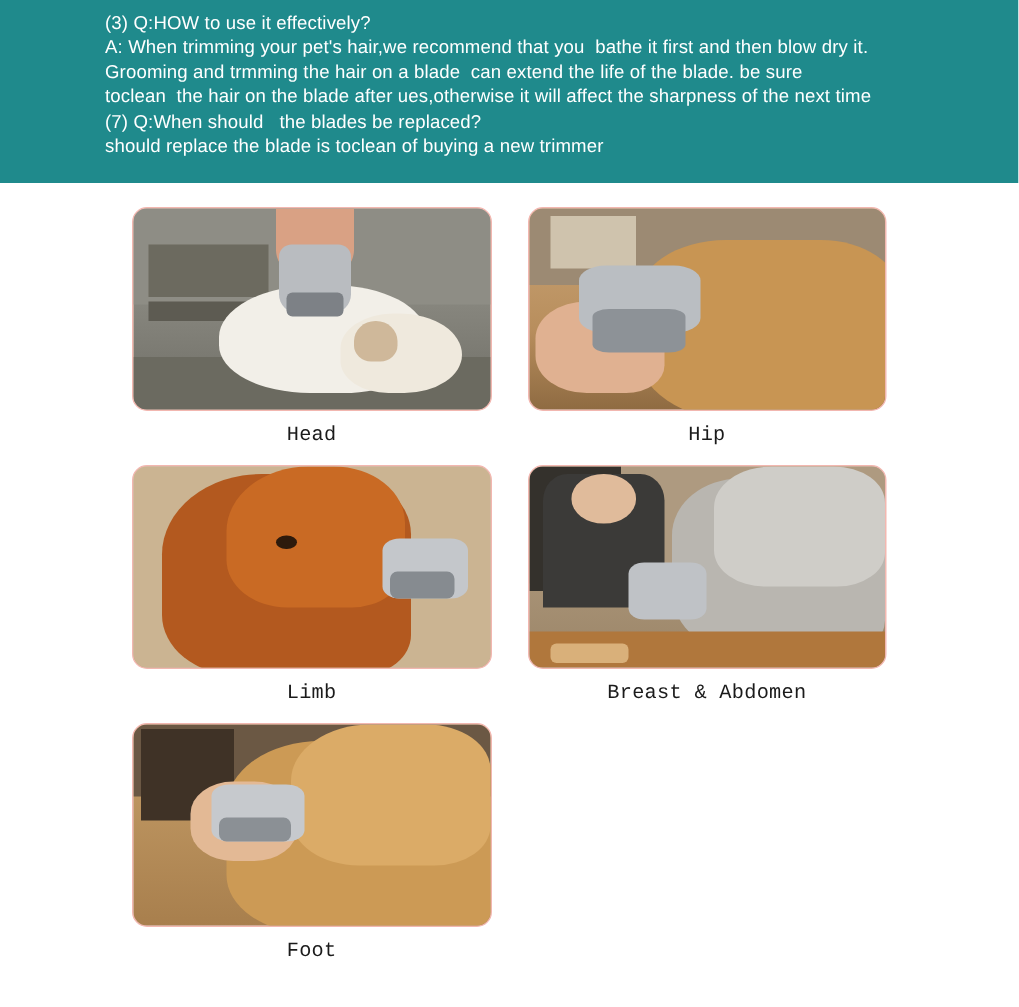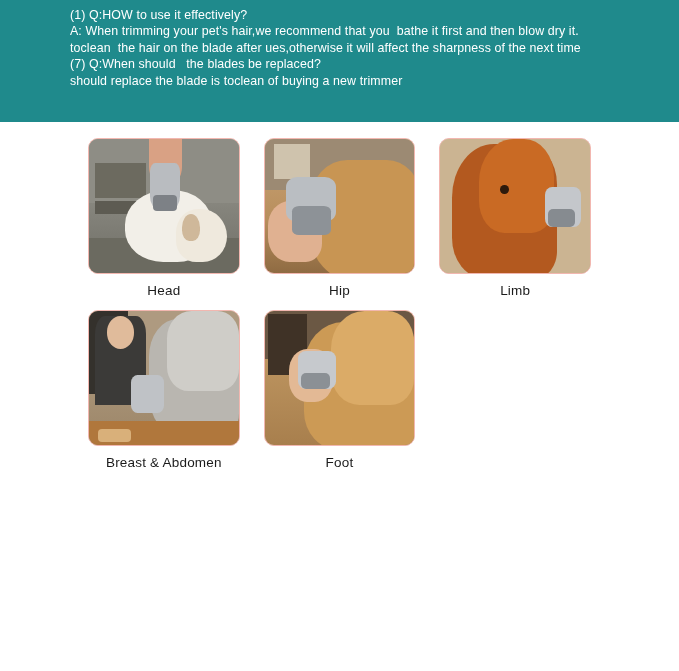--- a/index.html
+++ b/index.html
@@ -28,23 +28,24 @@
     line-height: 16.4px;
     white-space: pre;
     letter-spacing: 0.1px;
   }
 
   
   .grid {
     padding: 16px 88px 0 88px;
     box-sizing: border-box;
     display: grid;
-    grid-template-columns: 1fr 1fr 1fr;
+    grid-template-columns: 1fr 1fr;
     column-gap: 24px;
     row-gap: 0px;
+    font-family: Liberation Mono, monospace;
   }
   .cell {
     display: flex;
     flex-direction: column;
     align-items: center;
   }
   .photo {
     width: 100%;
     height: 136px;
     border-radius: 10px;
@@ -128,22 +129,23 @@
   .s6 .dog { left:26%; top:8%; width:78%; height:96%; background:#cc9a55; border-radius:34% 28% 20% 30%; }
   .s6 .dog2 { left:44%; top:0; width:56%; height:70%; background:#dbab67; border-radius:40% 32% 28% 34%; }
   .s6 .hand { left:16%; top:28%; width:30%; height:40%; background:#e3b995; border-radius:40%; }
   .s6 .clip { left:22%; top:30%; width:26%; height:28%; background:#c6c9cd; border-radius:20%; }
   .s6 .clipdark { left:24%; top:46%; width:20%; height:12%; background:#8b9095; border-radius:5px; }
 </style>
 </head>
 <body>
 
 <div class="faq-banner">
-  <div class="faq-line">(1) Q:HOW to use it effectively?</div>
+  <div class="faq-line">(3) Q:HOW to use it effectively?</div>
   <div class="faq-line">A: When trimming your pet's hair,we recommend that you  bathe it first and then blow dry it.</div>
+  <div class="faq-line">Grooming and trmming the hair on a blade  can extend the life of the blade. be sure</div>
   <div class="faq-line">toclean  the hair on the blade after ues,otherwise it will affect the sharpness of the next time</div>
   <div class="faq-line">(7) Q:When should   the blades be replaced?</div>
   <div class="faq-line">should replace the blade is toclean of buying a new trimmer</div>
 </div>
 
 <div class="grid">
 
   <div class="cell">
     <div class="photo">
       <div class="scene s1">

